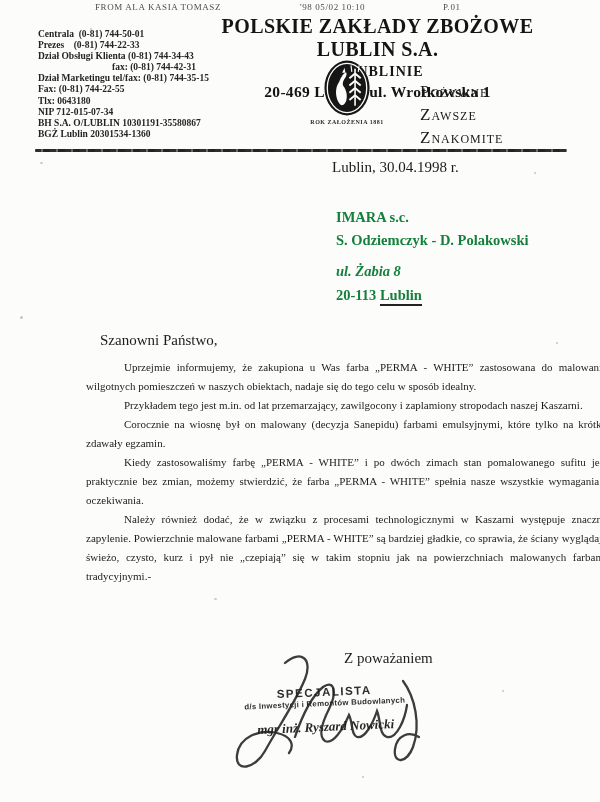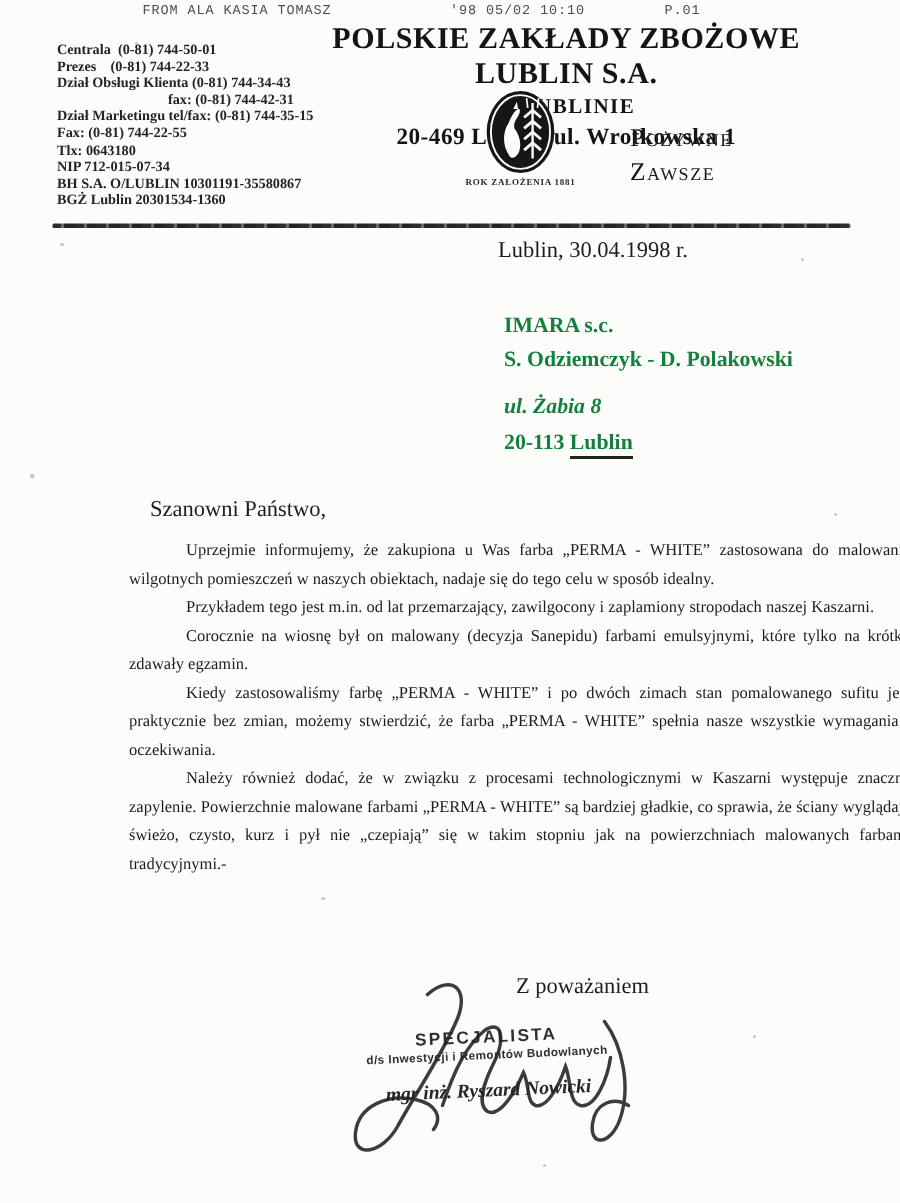--- a/index.html
+++ b/index.html
@@ -3,21 +3,21 @@
 <meta charset="utf-8">
 <style>
   html,body{margin:0;padding:0;background:#e8e8e6;}
   .page{
     position:relative;width:600px;height:802px;margin:0 auto;
     background:#fcfcfa;color:#1d1d1d;overflow:hidden;
     font-family:"Liberation Serif", serif;
   }
   
   .fax-banner{position:absolute;top:2px;left:0;width:596px;height:12px;
-    font-family:Liberation Mono, monospace;font-size:9px;color:#4d4d4d;letter-spacing:.6px;}
+    font-family:Liberation Serif, serif;font-size:9px;color:#4d4d4d;letter-spacing:.6px;}
   .fax-banner span{position:absolute;white-space:pre;}
   .fax-from{left:95px;}
   .fax-time{left:300px;}
   .fax-page{left:443px;}
   
   .co-head{position:absolute;left:185px;top:15px;width:385px;text-align:center;font-weight:bold;color:#141414;}
   .co-name{font-size:20px;letter-spacing:.4px;}
   .co-loc{font-size:14px;margin-top:3px;letter-spacing:1px;font-family:Liberation Serif, serif;}
   .co-addr{font-size:15.5px;margin-top:3px;letter-spacing:.3px;}
   
@@ -104,20 +104,21 @@
     <path d="M40 18 L33 24 M40 18 L47 24" stroke="#fcfcfa" stroke-width="2.4" fill="none"></path>
     <path d="M40 27 L33 33 M40 27 L47 33" stroke="#fcfcfa" stroke-width="2.4" fill="none"></path>
     <path d="M40 36 L33 42 M40 36 L47 42" stroke="#fcfcfa" stroke-width="2.4" fill="none"></path>
     <path d="M40 45 L33 51 M40 45 L47 51" stroke="#fcfcfa" stroke-width="2.4" fill="none"></path>
   </svg>
   <div class="logo-caption">ROK ZAŁOŻENIA 1881</div>
 
   <div class="slogan">
     <div>Pożywne</div>
     <div>Zawsze</div>
+    <div>Znakomite</div>
   </div>
 
   <div class="divider"></div>
 
   <div class="date-line">Lublin, 30.04.1998 r.</div>
 
   <div class="recipient">
     <div class="rcp-company">IMARA s.c.</div>
     <div class="rcp-owners">S. Odziemczyk - D. Polakowski</div>
     <div class="rcp-street">ul. Żabia 8</div>

